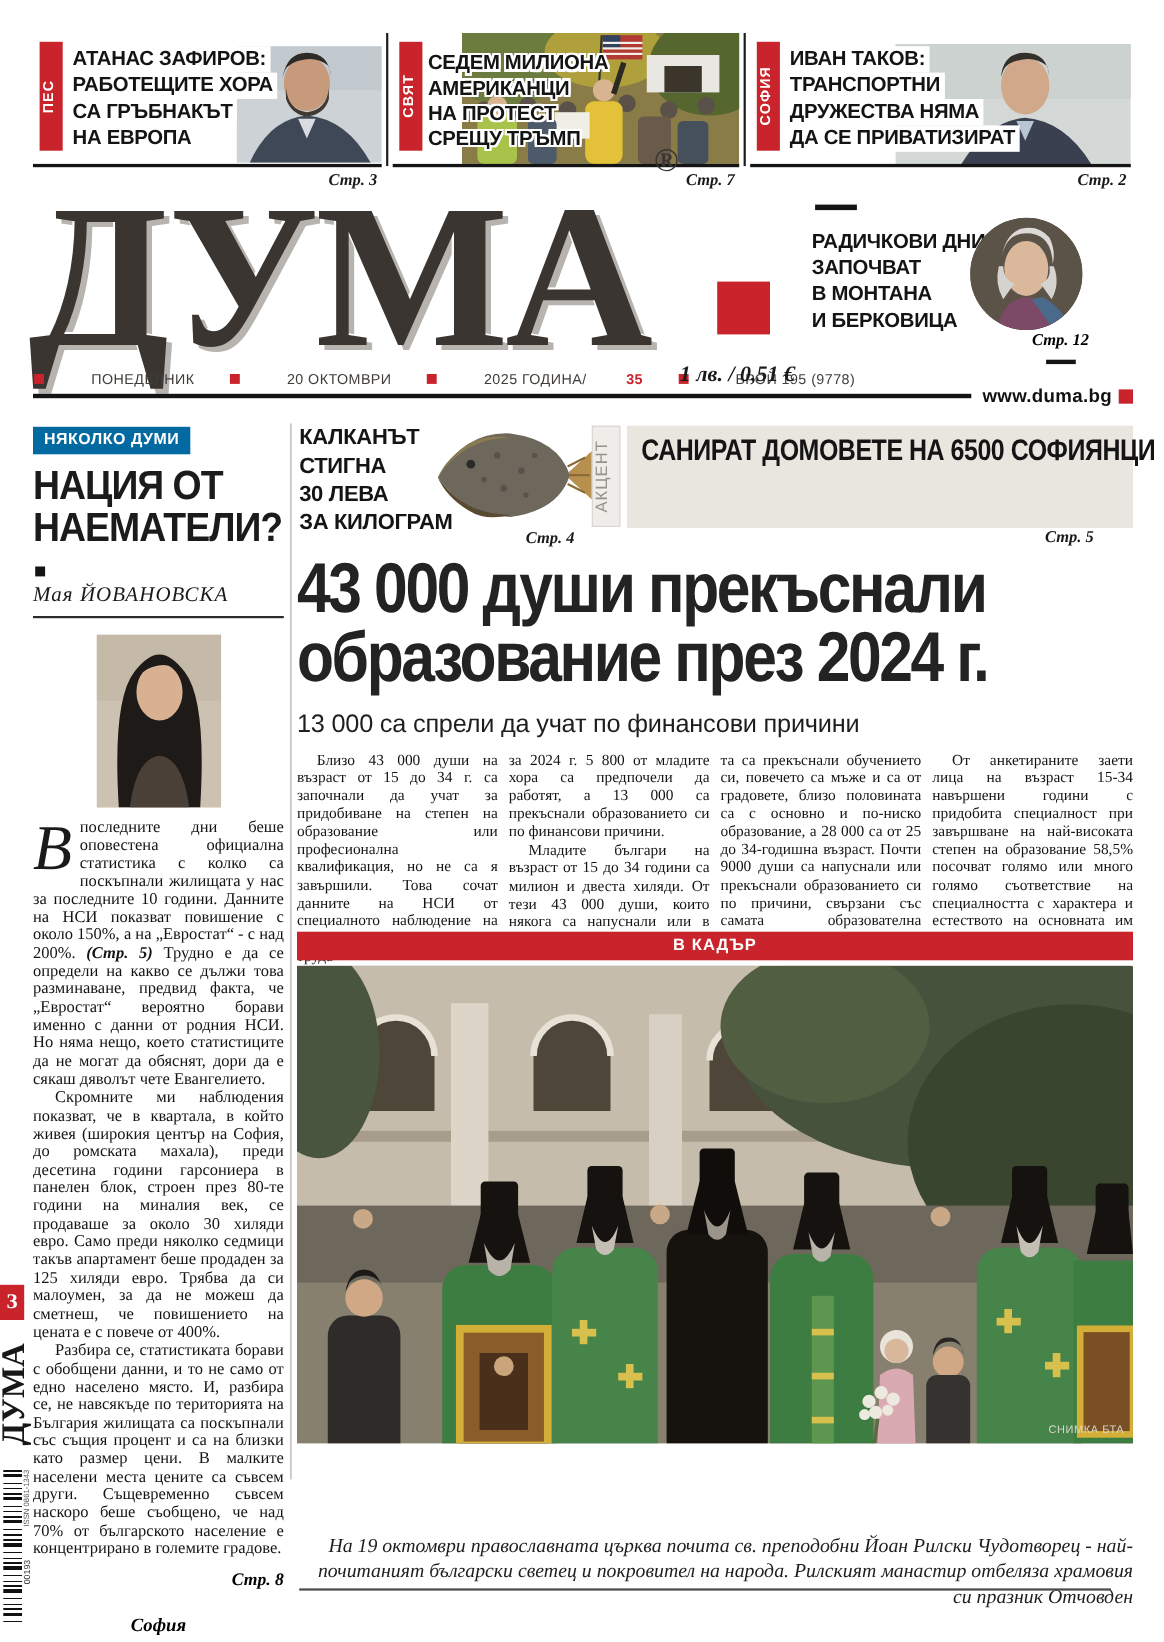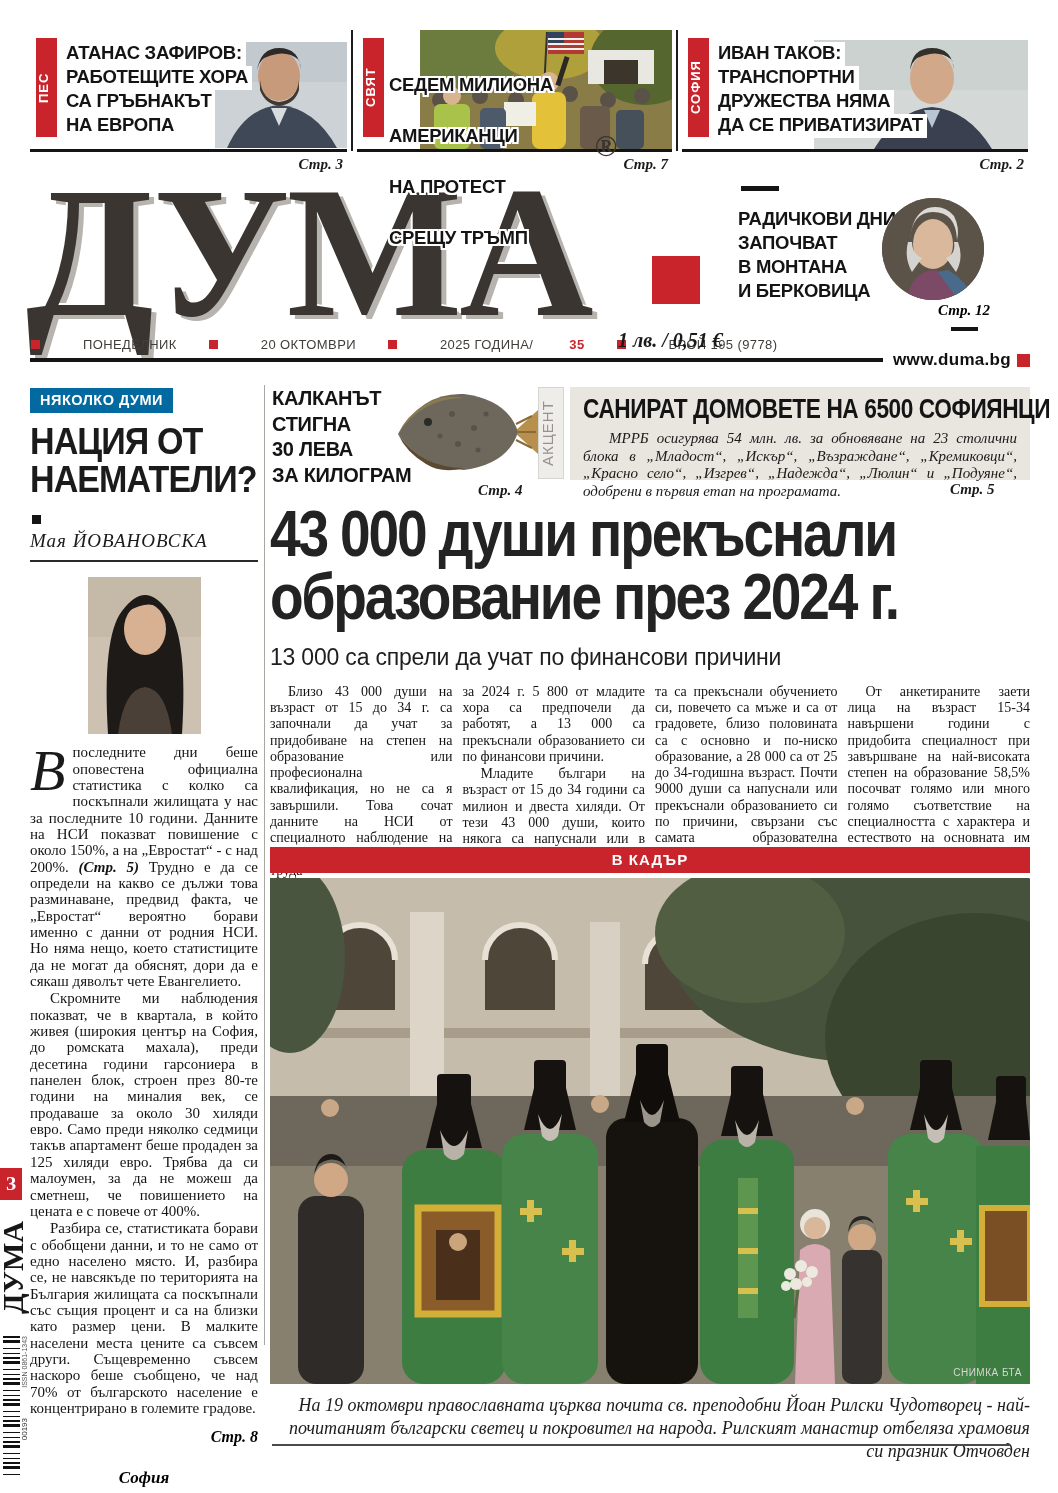--- a/index.html
+++ b/index.html
@@ -14,21 +14,21 @@
   .tsep { position:absolute; top:30px; width:2px; height:121px; background:#1c1c1c; }
   .sep1 { left:351px; } .sep2 { left:676px; }
   .tag { position:absolute; left:6px; top:8px; width:21px; height:99px; background:#c9242b; }
   .tag span { display:block; width:100%; height:100%; writing-mode:vertical-rl; transform:rotate(180deg);
               text-align:center; color:#fff; font:700 13px "Liberation Sans",sans-serif; letter-spacing:1px; }
   .t-photo { position:absolute; top:12px; right:0; }
   .t-head { position:absolute; left:36px; top:12px; z-index:2; font:700 18.5px/1.24 "Liberation Sans",sans-serif; letter-spacing:-0.3px; color:#141414; }
   .t-line { display:table; background:#fff; padding:0 4px 1px 0; white-space:nowrap; }
   .t2 .t-head { left:32px; top:16px; }
   .t2 .t-line { background:none; padding:0;
-    text-shadow:-2px -2px 0 #fff,2px -2px 0 #fff,-2px 2px 0 #fff,2px 2px 0 #fff,0 -2px 0 #fff,0 2px 0 #fff,-2px 0 0 #fff,2px 0 0 #fff;margin-top:28px; }
+    text-shadow:-2px -2px 0 #fff,2px -2px 0 #fff,-2px 2px 0 #fff,2px 2px 0 #fff,0 -2px 0 #fff,0 2px 0 #fff,-2px 0 0 #fff,2px 0 0 #fff; }
   .t-rule { position:absolute; left:0; right:0; top:119px; height:3px; background:#141414; }
   .t-page { position:absolute; right:4px; top:126px; font:700 italic 15px "Liberation Serif",serif; color:#1a1a1a; }
 
   
   .logo { position:absolute; left:26px; top:176px; font-family:"Liberation Serif",serif; font-weight:700;
           font-size:186px; line-height:0.82; letter-spacing:-3px; color:#3a3530;
           text-shadow:-2px -2px 0 #fff, 5px 4px 0 #b7b4b0; }
   .logo sup { font-size:30px; letter-spacing:0; text-shadow:none; position:relative; top:-96px; left:4px; color:#3a3530; }
   .tagline { position:absolute; left:647px; top:192px; font:400 25px/1.18 "Liberation Serif",serif; letter-spacing:3px; color:#33302c; }
   .m-redsq { position:absolute; left:652px; top:256px; width:48px; height:48px; background:#c9242b; }
@@ -93,21 +93,21 @@
   .mh-line { font:700 64px/0.99 "Liberation Sans",sans-serif; letter-spacing:-2.5px; color:#232323; transform:scaleX(.86); transform-origin:left top; white-space:nowrap; }
   .mh-sub { margin-top:14px; font:400 23px "Liberation Sans",sans-serif; color:#1e1e1e; letter-spacing:-0.2px; }
   .story { position:absolute; left:270px; top:684px; width:760px; display:grid; grid-template-columns:repeat(4,1fr); gap:10px;
            font:14px/1.16 "Liberation Serif",serif; text-align:justify; color:#141414; }
   .story p.ind { text-indent:18px; }
   .story p + p { text-indent:18px; margin-top:1px; }
 
   
   .vk { position:absolute; left:270px; top:847px; width:760px; height:26px; background:#c9242b; color:#fff;
         font:700 15px/26px "Liberation Sans",sans-serif; text-align:center; letter-spacing:1px; }
-  .photo-main { position:absolute; left:270px; top:878px; width:760px; height:506px; background:#8d8578; overflow:hidden; }
+  .photo-main { position:absolute; left:270px; top:878px; width:760px; height:434px; background:#8d8578; overflow:hidden; }
   .credit { position:absolute; right:8px; bottom:6px; font:10px "Liberation Sans",sans-serif; color:#d8d6d0; letter-spacing:0.5px; }
   .caption { position:absolute; left:272px; top:1394px; width:758px; font:italic 18px/1.28 "Liberation Serif",serif; color:#1d1d1d;text-align:right; }
   .cap-rule { position:absolute; left:272px; top:1444px; width:738px; height:2px; background:#4a4a4a; }
 </style>
 </head>
 <body>
 
 <div class="page">
 
   <div class="teaser t1">
@@ -332,21 +332,20 @@
     </div>
   </div>
   <div class="pageref pr4">Стр. 4</div>
 
   <div class="accent">
       <span>АКЦЕНТ</span>
     </div>
 
   <div class="sanirat">
     <div class="san-title">САНИРАТ ДОМОВЕТЕ НА 6500 СОФИЯНЦИ</div>
-    <div class="san-body">МРРБ осигурява 54 млн. лв. за обновяване на 23 столични блока в „Младост“, „Искър“, „Възраждане“, „Кремиковци“, „Красно село“, „Изгрев“, „Надежда“, „Люлин“ и „Подуяне“, одобрени в първия етап на програмата.</div>
   </div>
   <div class="pageref pr5">Стр. 5</div>
 
   <div class="mh">
     <div class="mh-line">43 000 души прекъснали</div>
     <div class="mh-line">образование през 2024 г.</div>
     <div class="mh-sub">13 000 са спрели да учат по финансови причини</div>
   </div>
 
   <div class="story">

